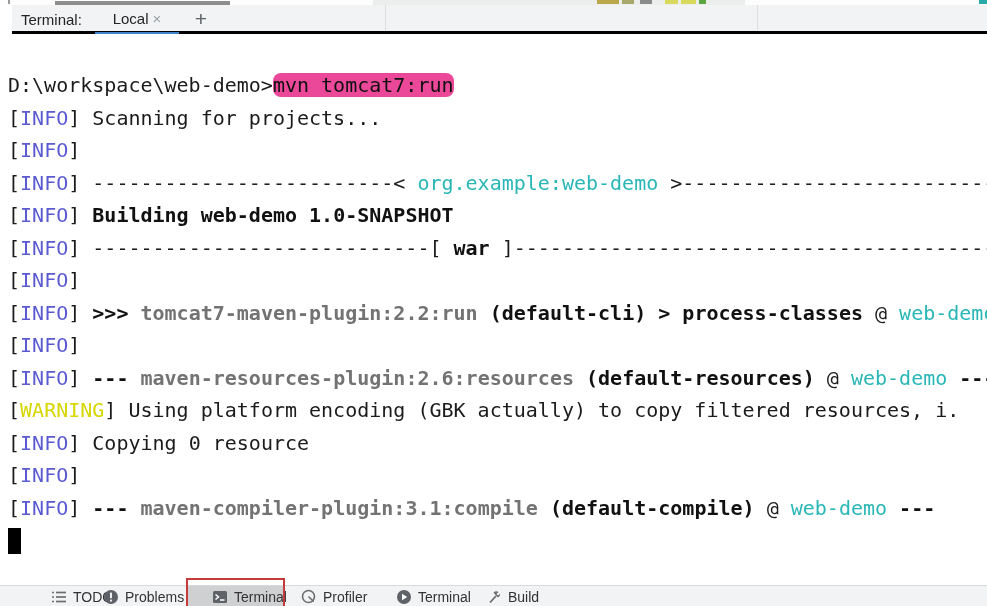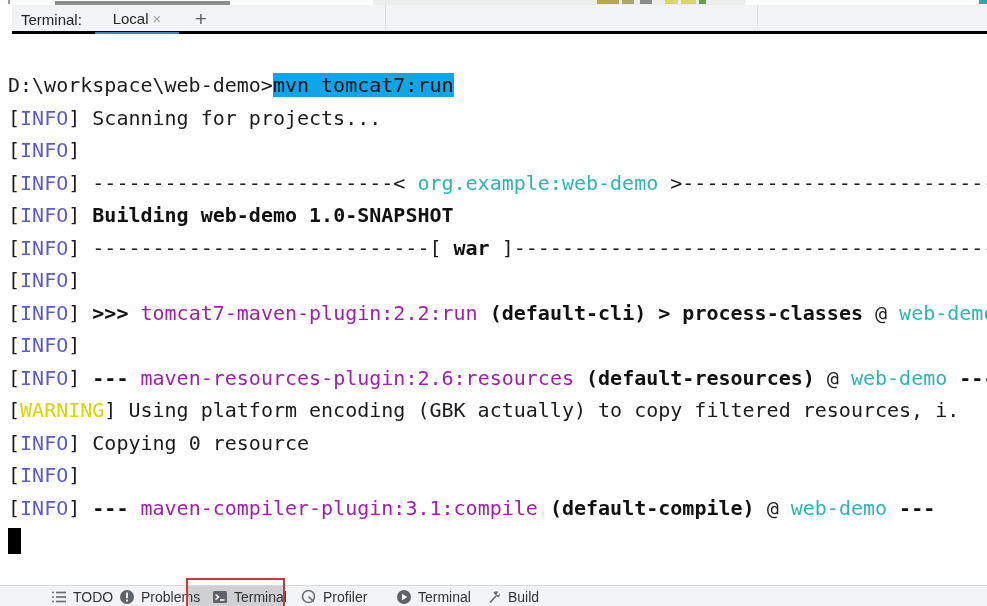--- a/index.html
+++ b/index.html
@@ -24,24 +24,24 @@
   .term{position:absolute;left:0;top:34px;width:987px;height:551px;background:#ffffff;}
   .term-output{
     position:absolute;left:8px;top:35px;width:979px;
     font-family:"DejaVu Sans Mono","Liberation Mono",monospace;
     font-size:20px;line-height:32.5px;white-space:pre;color:#1b1b1b;overflow:hidden;
   }
   .tline{height:32.5px;}
   .plain{color:#1b1b1b;}
   .info{color:#5a5ad2;}
   .warn{color:#d6d600;}
-  .green{color:#a21caf;}
+  .green{color:#737373;font-weight:bold;}
   .cyan{color:#29b6b6;}
   .bold{font-weight:bold;color:#111;}
-  .hl{background:#0ea5e9;color:#111;}
+  .hl{background:#ec4899;color:#111;border-radius:8px;}
   .cursor{position:absolute;left:8px;top:494px;width:13px;height:26px;background:#000;}
   .watermark{position:absolute;right:16px;top:563px;font-size:17px;letter-spacing:1px;color:#c6c6c6;margin-top:20px;}
   
   .bottombar{position:absolute;left:0;top:585px;width:987px;height:28px;background:#f2f3f5;border-top:1px solid #d9dadb;box-sizing:border-box;}
   .bb-selected-bg{position:absolute;left:188px;top:0;width:96px;height:28px;background:#cfd0d2;}
   .bb-item{position:absolute;top:3px;display:flex;align-items:center;gap:6px;cursor:default;}
   .bb-label{font-size:14px;color:#333;}
   .bb-icon{width:16px;height:16px;display:inline-block;}
   .bb-icon svg{display:block;}
   .annotation-box{position:absolute;left:186px;top:578px;width:99px;height:40px;border:2px solid #c53b3b;box-sizing:border-box;pointer-events:none;}
@@ -94,21 +94,21 @@
               <line x1="1" y1="8" x2="3" y2="8"></line>
               <line x1="5" y1="8" x2="15" y2="8"></line>
               <line x1="1" y1="12.5" x2="3" y2="12.5"></line>
               <line x1="5" y1="12.5" x2="15" y2="12.5"></line>
             </g>
           </svg>
       </span>
       <span class="bb-label">TODO</span>
     </div>
 
-    <div class="bb-item" style="left:119px;">
+    <div class="bb-item" style="left:103px;">
       <span class="bb-icon">
         <svg width="16" height="16" viewBox="0 0 16 16">
             <circle cx="8" cy="8" r="7" fill="#5f6368"></circle>
             <rect x="7.1" y="3.6" width="1.8" height="5.6" fill="#fff"></rect>
             <rect x="7.1" y="10.6" width="1.8" height="1.9" fill="#fff"></rect>
           </svg>
       </span>
       <span class="bb-label">Problems</span>
     </div>
 

